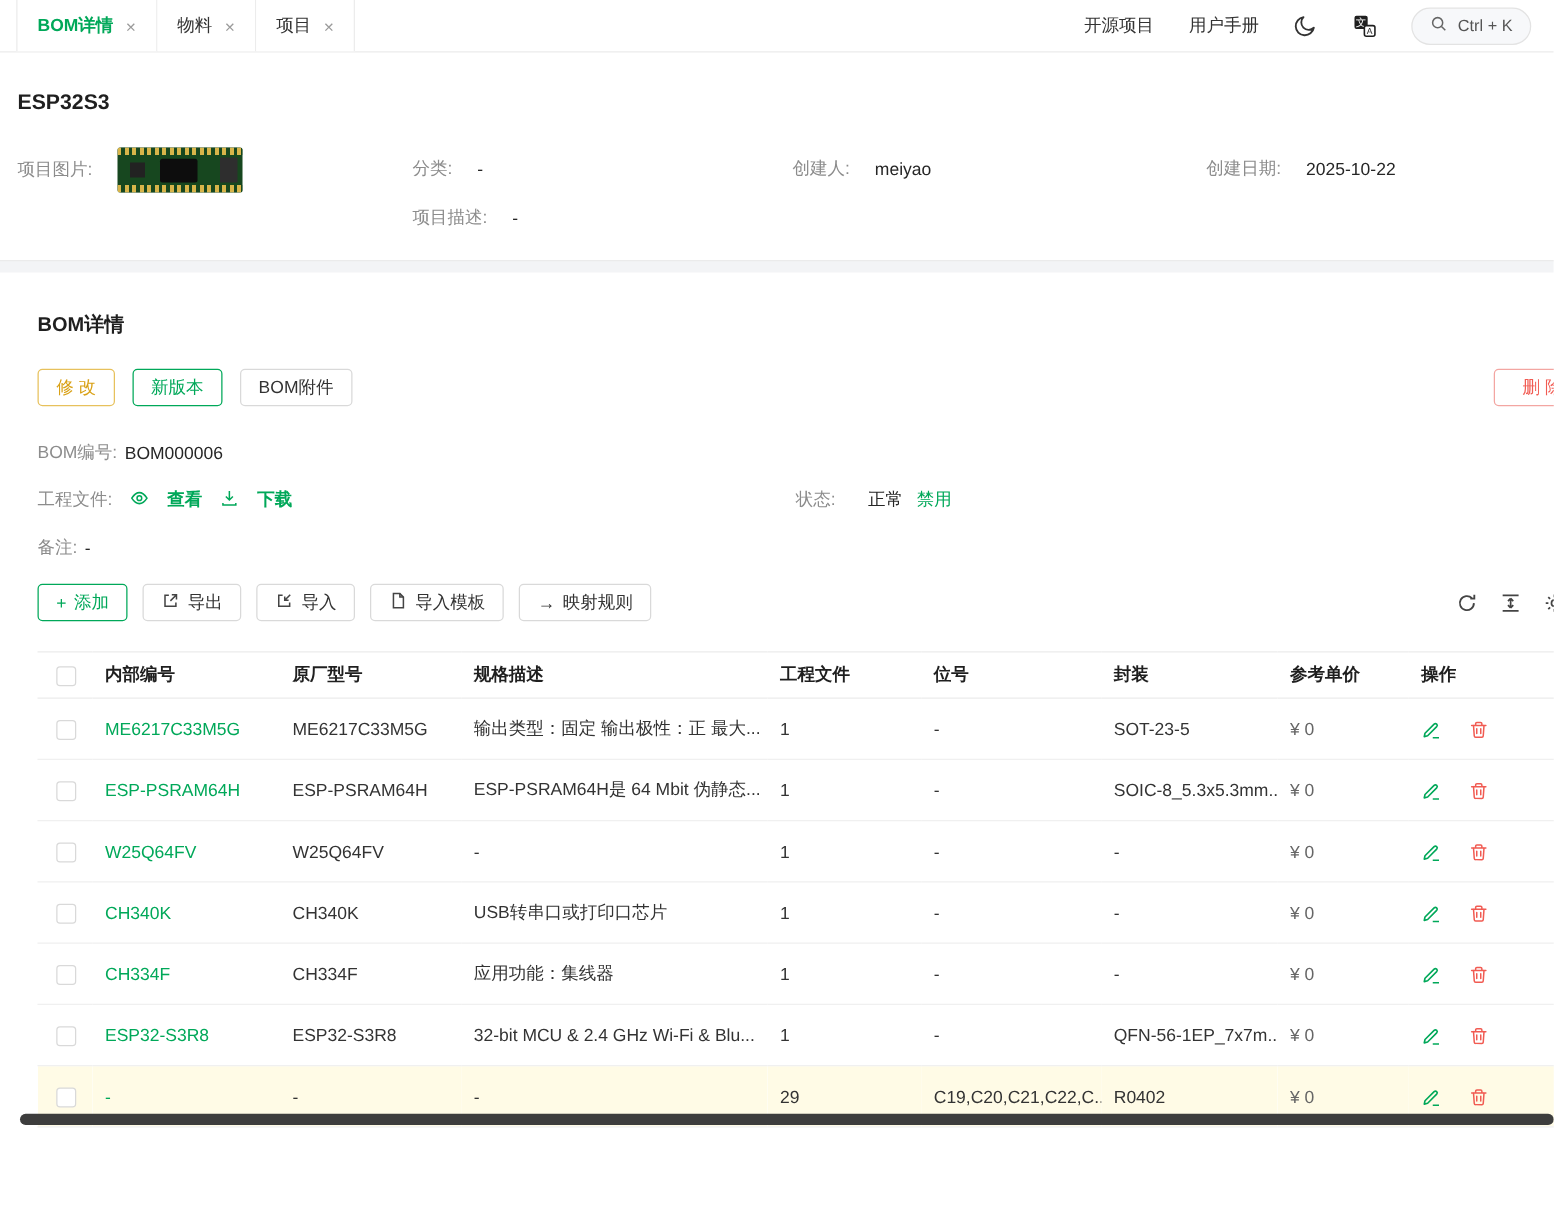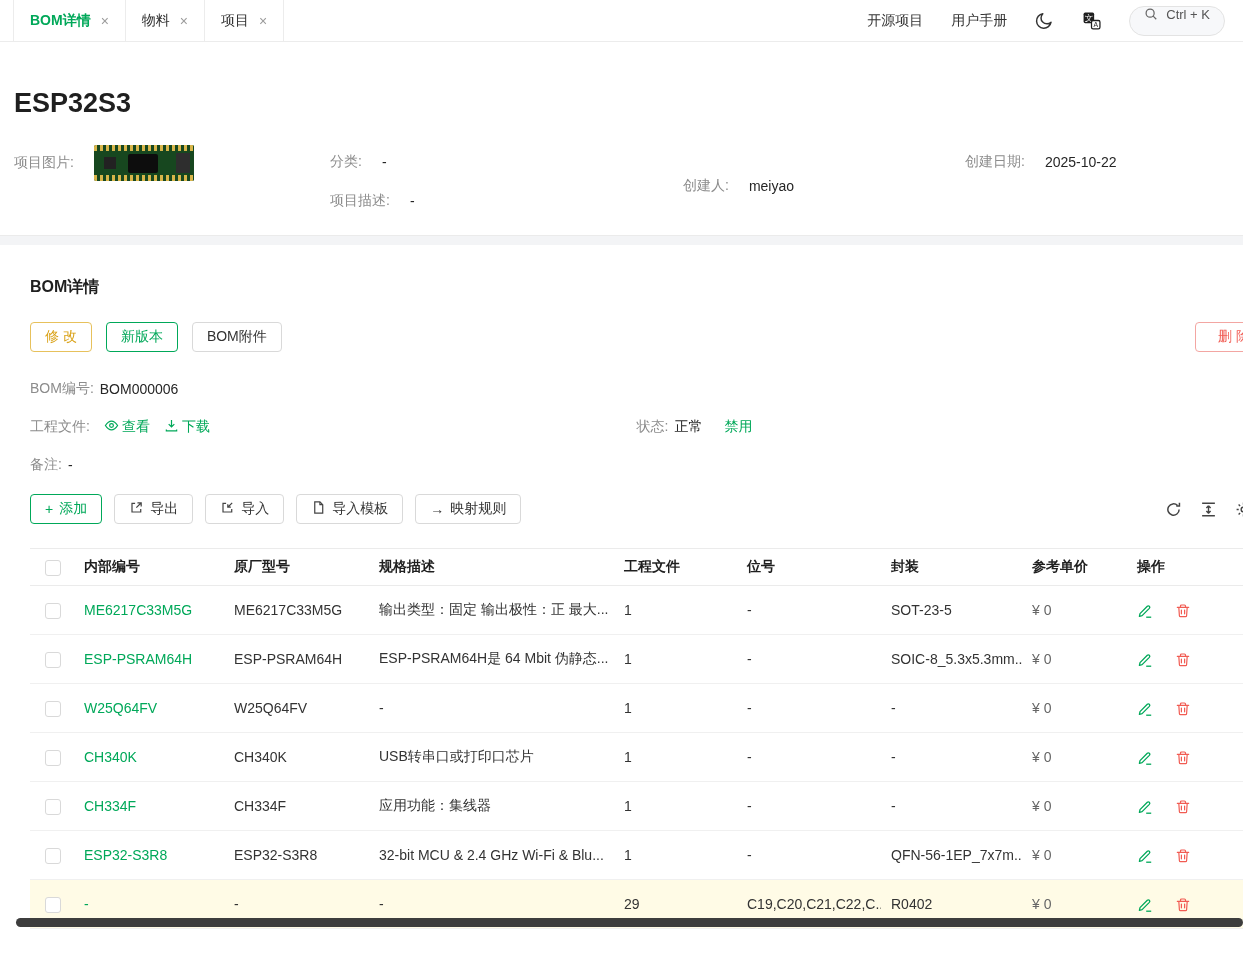--- a/index.html
+++ b/index.html
@@ -20,32 +20,32 @@
     border-bottom:1px solid #ececec; background:#fff; padding-right:18px;}
   .tabs{ display:flex; height:100%; margin-left:13px;}
   .tab{ display:flex; align-items:center; gap:10px; padding:0 16px; font-size:14px; color:#333;
     border-right:1px solid #ececec; cursor:pointer; background:#fff;}
   .tab:first-child{ border-left:1px solid #ececec;}
   .tab.active{ color:var(--green); font-weight:bold;}
   .tab .close{ color:#9b9b9b; font-size:14px; font-weight:normal;}
   .tab-actions{ display:flex; align-items:center; gap:28px;}
   .top-link{ color:#333; font-size:14px; cursor:pointer;}
   .icon-btn{ display:flex; align-items:center; cursor:pointer;}
-  .search-pill{ display:flex; align-items:flex-start; gap:8px; height:30px; padding:0 14px;
+  .search-pill{ display:flex; align-items:center; gap:8px; height:30px; padding:0 14px;
     border:1px solid #e3e3e3; border-radius:16px; background:#f7f8fa; color:#555; font-size:13px; cursor:pointer;}
 
   
   .project-header{ padding-bottom:14px;}
-  .project-header h1{ font-size:27px; font-weight:bold; color:#1f1f1f; margin:46px 14px 26px;}
+  .project-header h1{ font-size:17px; font-weight:bold; color:#1f1f1f; margin:30px 14px 26px;}
   .meta{ position:relative; height:76px;}
   .meta .group{ position:absolute; display:flex; align-items:center; gap:20px; white-space:nowrap;}
   .g-image{ left:14px; top:0;}
   .g-cat{ left:330px; top:8px;}
   .g-desc{ left:330px; top:47px;}
-  .g-creator{ left:683px; top:8px;margin-top:24px;}
+  .g-creator{ left:634px; top:8px;}
   .g-date{ left:965px; top:8px;}
   .label{ color:var(--gray-label);}
   .value{ color:#262626;}
 
   .board{ width:100px; height:36px; background:#17471f; border-radius:2px; position:relative; overflow:hidden; cursor:pointer;}
   .board .pins{ position:absolute; left:0; right:0; height:6px;
     background:repeating-linear-gradient(90deg,#d8b54a 0 3px,#17471f 3px 6px);}
   .pins.top{ top:0;} .pins.bottom{ bottom:0;}
   .board .chip{ position:absolute; left:34px; top:9px; width:30px; height:19px; background:#0d0d0d; border-radius:2px;}
   .board .chip2{ position:absolute; left:10px; top:12px; width:12px; height:12px; background:#222;}
@@ -59,23 +59,23 @@
 
   .btn-row{ display:flex; gap:14px; position:relative; margin-bottom:28px;}
   .btn{ height:30px; padding:0 14px; border-radius:4px; border:1px solid #d9d9d9; background:#fff;
     font-size:14px; display:inline-flex; align-items:center; gap:6px; color:#333; cursor:pointer; white-space:nowrap;}
   .btn.warn{ color:var(--warn); border-color:#e7c15c;}
   .btn.green{ color:var(--green); border-color:var(--green);}
   .btn.danger{ color:var(--danger); border-color:#f3a6a2; position:absolute; right:-30px; top:0; width:78px; justify-content:center;}
 
   .frow{ display:flex; margin-bottom:20px; align-items:center;}
   .fcol{ width:625px; display:flex; align-items:center; gap:6px;}
-  .glink{ color:var(--green); display:inline-flex; gap:3px; margin-left:8px; cursor:pointer;}
-  .status-normal{ margin-left:0;}
-  .status-disable{ color:var(--green); margin-left:16px; cursor:pointer;}
+  .glink{ color:var(--green); display:inline-flex; gap:15px; margin-left:8px; cursor:pointer;font-weight:bold;}
+  .status-normal{ margin-left:20px;}
+  .status-disable{ color:var(--green); margin-left:5px; cursor:pointer;}
 
   .toolbar{ display:flex; align-items:center; gap:12px; margin-bottom:24px;}
   .tool-icons{ margin-left:auto; display:flex; gap:18px; align-items:center; color:#555;}
   .tool-icons .icon-btn:last-child{ margin-right:-9px;}
 
   
   table{ width:1217px; border-collapse:collapse; table-layout:fixed;}
   th,td{ text-align:left; padding:0 10px; white-space:nowrap; overflow:hidden; border-bottom:1px solid #f0f0f0;}
   thead th{ height:37px; font-weight:bold; color:#1f1f1f; border-top:1px solid #ebebeb; border-bottom:1px solid #ebebeb; background:#fff;}
   tbody td{ height:49px; color:#333;}

